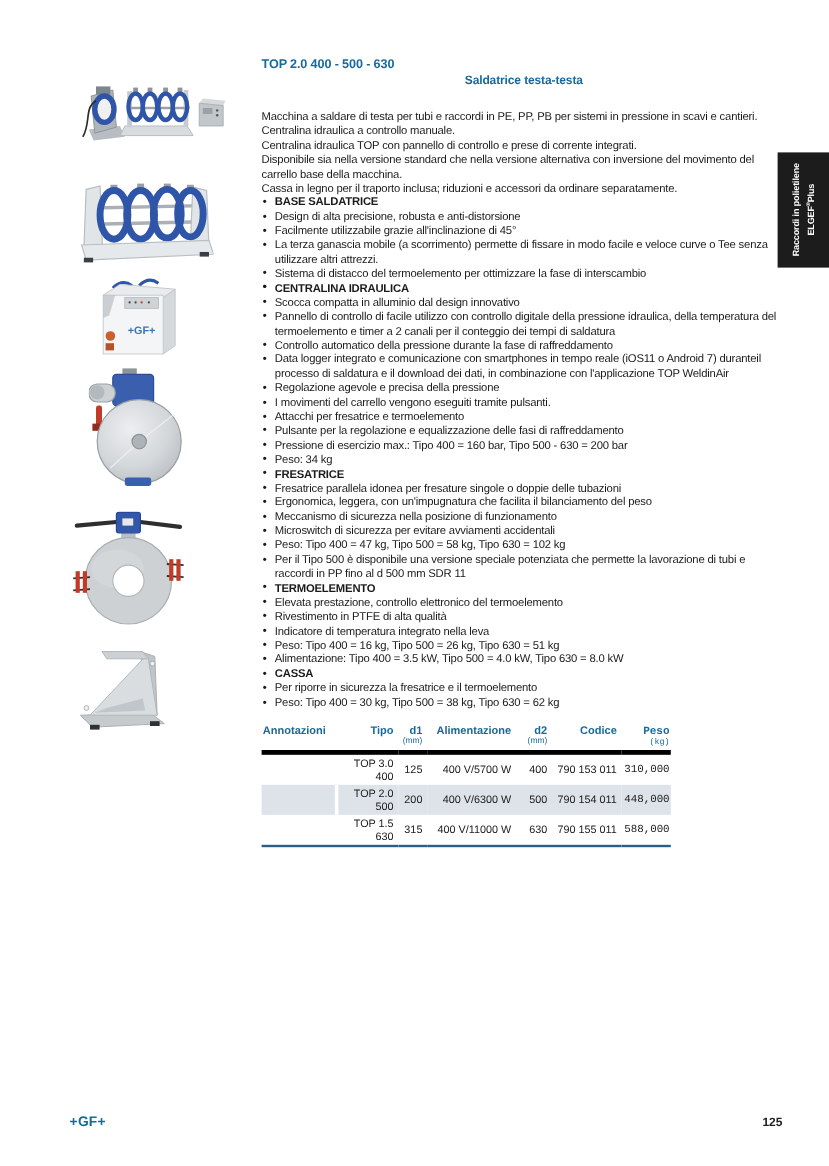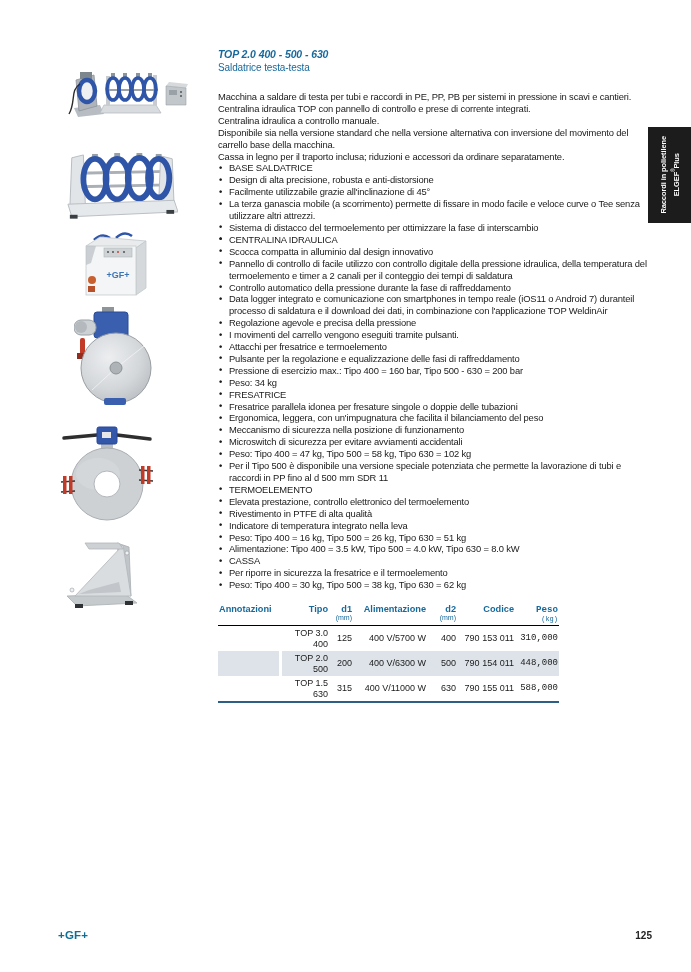--- a/index.html
+++ b/index.html
@@ -4,33 +4,33 @@
 <style>
   html,body { margin:0; padding:0; background:#ffffff; }
   .page {
     position:relative; width:691px; height:972px; background:#ffffff;
     font-family:"Liberation Sans","DejaVu Sans",sans-serif; color:#1a1a1a;
     overflow:hidden;
   }
 
   
   .content { position:absolute; left:218px; top:48px; width:437px; }
-  .title   { margin:0; font-size:10.5px; line-height:13px; font-weight:bold; color:#17699c; letter-spacing:-0.1px;font-style:italic; }
-  .subtitle{ margin:0; font-size:10px;  line-height:13px; font-weight:normal; color:#17699c; letter-spacing:-0.1px; }
+  .title   { margin:0; font-size:10.5px; line-height:13px; font-weight:bold; color:#17699c; letter-spacing:-0.1px; }
+  .subtitle{ margin:0; font-size:10px;  line-height:13px; font-weight:bold; color:#17699c; letter-spacing:-0.1px;text-align:center; }
   .intro { margin-top:17px; }
   .intro-p { margin:0; font-size:9.4px; line-height:11.9px; letter-spacing:-0.15px; }
   .features { margin-top:0; }
   .feature { position:relative; padding-left:11px; font-size:9.4px; line-height:11.9px; letter-spacing:-0.15px; }
   .feature .bullet { position:absolute; left:1px; top:-0.5px; font-weight:bold; }
-  .feature.heading .ftext { font-weight:normal; }
+  .feature.heading .ftext { font-weight:bold; }
 
   
   .spec-table { margin-top:13px; border-collapse:collapse; table-layout:fixed; width:341px; }
   .spec-table th { color:#17699c; font-weight:bold; font-size:9.2px; text-align:right;
-                   vertical-align:top; padding:0 4px 2px 0; border-bottom:1px solid #000000; }
+                   vertical-align:top; padding:0 4px 2px 0; border-bottom:4px solid #000000; }
   .spec-table th.c-annot { text-align:left; padding-left:1px; }
   .spec-table th:last-child, .spec-table td:last-child { padding-right:1px;font-family:Liberation Mono, monospace; }
   .th-u { font-size:7px; font-weight:normal; color:#17699c; line-height:8px; min-height:8px; }
   .spec-table td { font-size:9px; text-align:right; padding:1.5px 4px 1.5px 0; line-height:11px; }
   .spec-table td.c-annot { text-align:left; }
   .spec-table td.c-codice { font-weight:normal; }
   .spec-table tr.shaded td { background:#dde3e9; }
   .spec-table tr.shaded td.c-annot { border-right:3px solid #ffffff; }
   .spec-table tbody tr:last-child td { border-bottom:2px solid #2d5f86; }
 
@@ -187,23 +187,23 @@
   </div>
 
   <div class="content">
     <h1 class="title">TOP 2.0 400 - 500 - 630</h1>
     <h2 class="subtitle">Saldatrice testa-testa</h2>
 
     <div class="intro">
 
         <p class="intro-p">Macchina a saldare di testa per tubi e raccordi in PE, PP, PB per sistemi in pressione in scavi e cantieri.</p>
 
+        <p class="intro-p">Centralina idraulica a controllo manuale.</p>
+
         <p class="intro-p">Centralina idraulica TOP con pannello di controllo e prese di corrente integrati.</p>
-
-        <p class="intro-p">Centralina idraulica a controllo manuale.</p>
 
         <p class="intro-p">Disponibile sia nella versione standard che nella versione alternativa con inversione del movimento del carrello base della macchina.</p>
 
         <p class="intro-p">Cassa in legno per il traporto inclusa; riduzioni e accessori da ordinare separatamente.</p>
       </div>
 
     <div class="features">
 
         <div class="feature heading">
           <span class="bullet">•</span>

